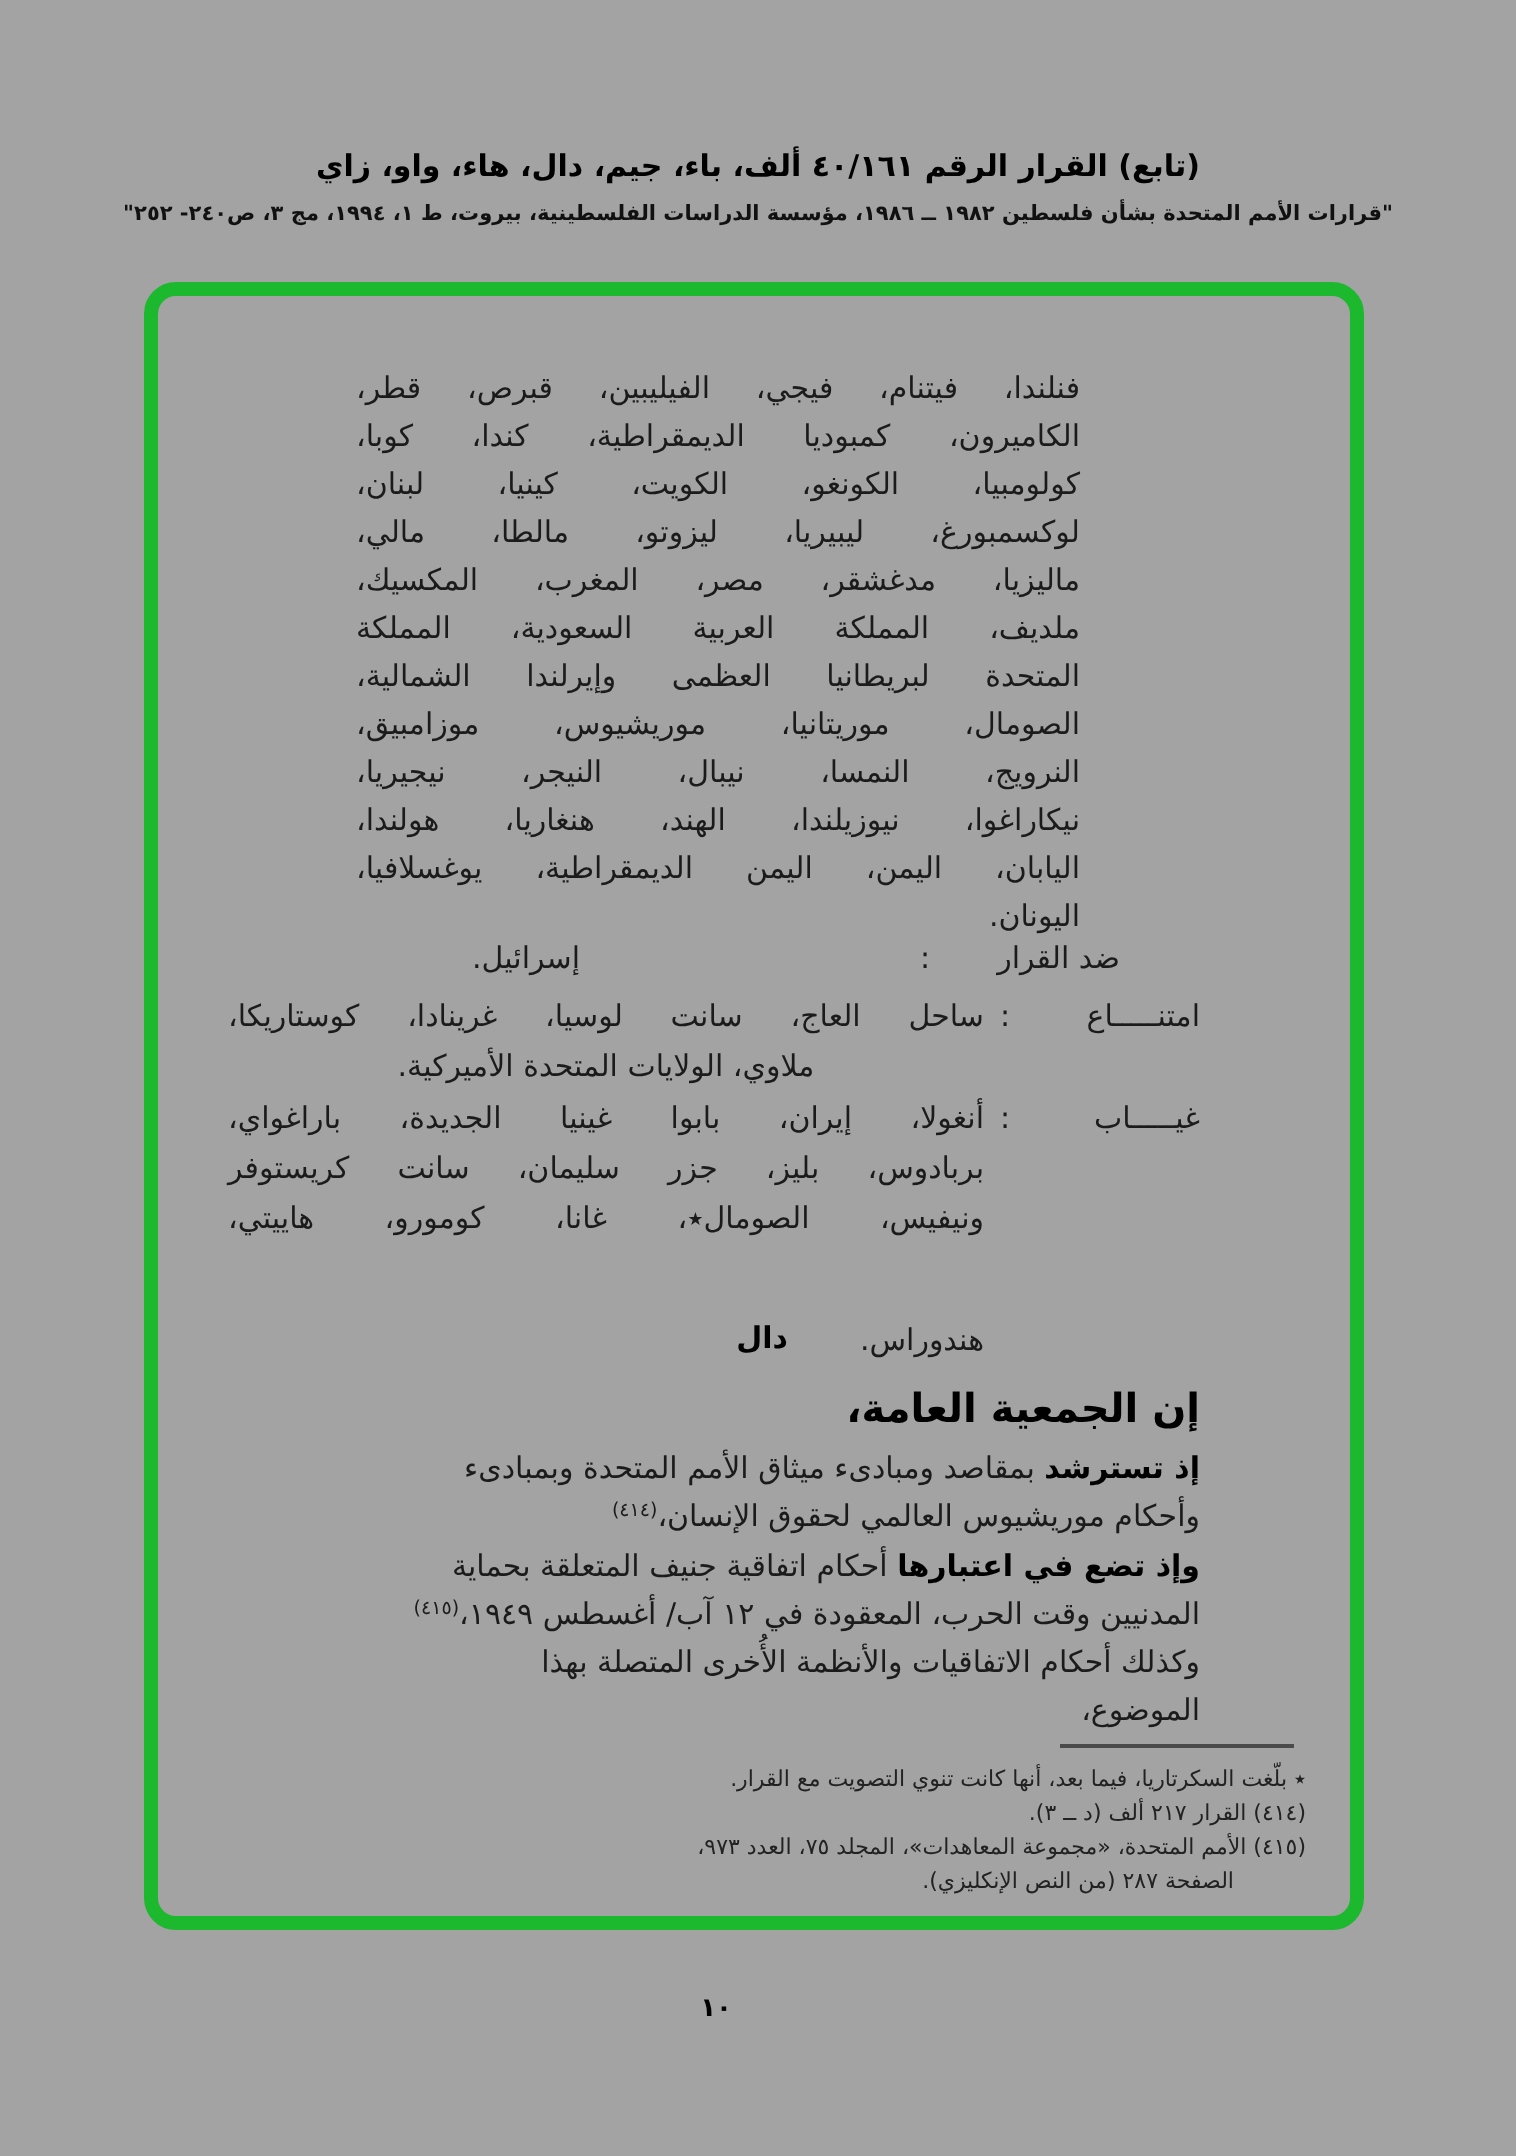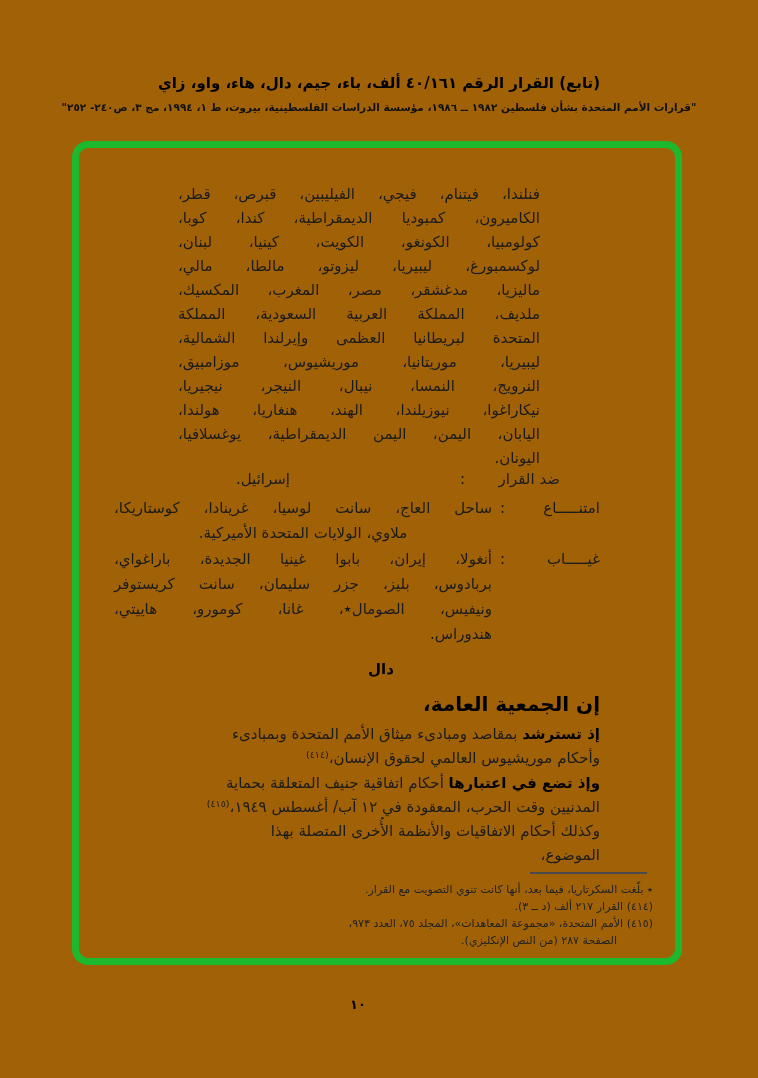--- a/index.html
+++ b/index.html
@@ -1,17 +1,17 @@
 <!DOCTYPE html>
 <html lang="ar" dir="rtl"><head>
 <meta charset="utf-8">
 <style>
   html,body{margin:0;padding:0;background:#ffffff;}
   .page{
-    position:relative;width:758px;height:1078px;background:#a16207;
+    position:relative;width:758px;height:1078px;background:#a3a3a3;
     font-family:"DejaVu Sans",sans-serif;color:#1b1b1b;overflow:hidden;direction:rtl;
   }
   
   .hdr1{position:absolute;top:74px;left:0;width:758px;text-align:center;
         font-size:15px;font-weight:bold;color:#000;}
   .hdr2{position:absolute;top:101px;left:0;width:758px;text-align:center;
         font-size:10.5px;font-weight:bold;color:#111;}
   
   .frame{position:absolute;left:72px;top:141px;width:596px;height:810px;
          border:7px solid #1cb82d;border-radius:16px;background:transparent;}
@@ -22,21 +22,21 @@
   .cline-last{width:362px;}
   
   .vrow{position:absolute;right:158px;display:flex;direction:rtl;
         font-size:15px;line-height:25px;}
   .vrow-indent{right:198px;}
   .vlabel{width:100px;flex:0 0 100px;display:flex;justify-content:space-between;
           white-space:nowrap;}
   .vcontent{width:378px;flex:0 0 378px;margin-right:8px;}
   .vline{width:378px;text-align:justify;text-align-last:justify;white-space:nowrap;}
   .vline-plain{width:378px;text-align:center;}
-  .vline-honduras{width:378px;text-align:right;padding-left:0;padding-right:0;}
+  .vline-honduras{width:378px;text-align:right;padding-left:0;padding-right:0;margin-top:36px;}
   .vline-honduras span{display:inline-block;margin-left:150px;}
   
   .dal{position:absolute;top:660px;right:158px;width:438px;text-align:center;
        font-size:15px;font-weight:bold;color:#000;}
   .opening{position:absolute;top:692px;right:158px;width:442px;text-align:right;
            font-size:20px;font-weight:bold;color:#000;}
   .bodyline{position:absolute;right:158px;width:488px;text-align:right;
             font-size:15px;line-height:24px;white-space:nowrap;}
   .lead-bold{font-weight:bold;color:#000;}
   .supref{font-size:9.5px;position:relative;top:-5px;margin-left:16px;}
@@ -59,21 +59,21 @@
   <div class="frame"></div>
 
   <div class="countries">
     <div class="cline">فنلندا، فيتنام، فيجي، الفيليبين، قبرص، قطر،</div>
     <div class="cline">الكاميرون، كمبوديا الديمقراطية، كندا، كوبا،</div>
     <div class="cline">كولومبيا، الكونغو، الكويت، كينيا، لبنان،</div>
     <div class="cline">لوكسمبورغ، ليبيريا، ليزوتو، مالطا، مالي،</div>
     <div class="cline">ماليزيا، مدغشقر، مصر، المغرب، المكسيك،</div>
     <div class="cline">ملديف، المملكة العربية السعودية، المملكة</div>
     <div class="cline">المتحدة لبريطانيا العظمى وإيرلندا الشمالية،</div>
-    <div class="cline">ليبيريا، موريتانيا، موريشيوس، موزامبيق،</div>
+    <div class="cline">الصومال، موريتانيا، موريشيوس، موزامبيق،</div>
     <div class="cline">النرويج، النمسا، نيبال، النيجر، نيجيريا،</div>
     <div class="cline">نيكاراغوا، نيوزيلندا، الهند، هنغاريا، هولندا،</div>
     <div class="cline">اليابان، اليمن، اليمن الديمقراطية، يوغسلافيا،</div>
     <div class="cline-last">اليونان.</div>
   </div>
 
   <div class="vrow vrow-indent" style="top:467px;">
     <div class="vlabel">
       <span>ضد القرار</span>
       <span>:</span>

